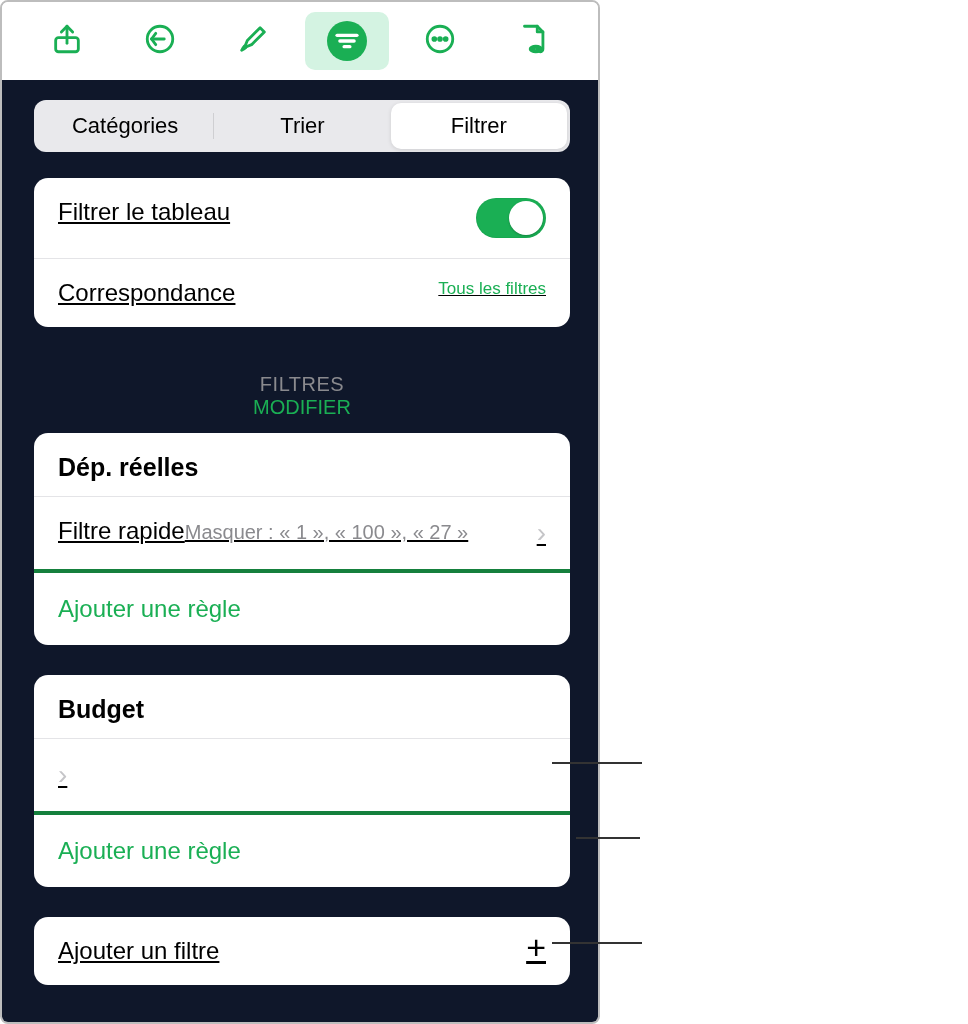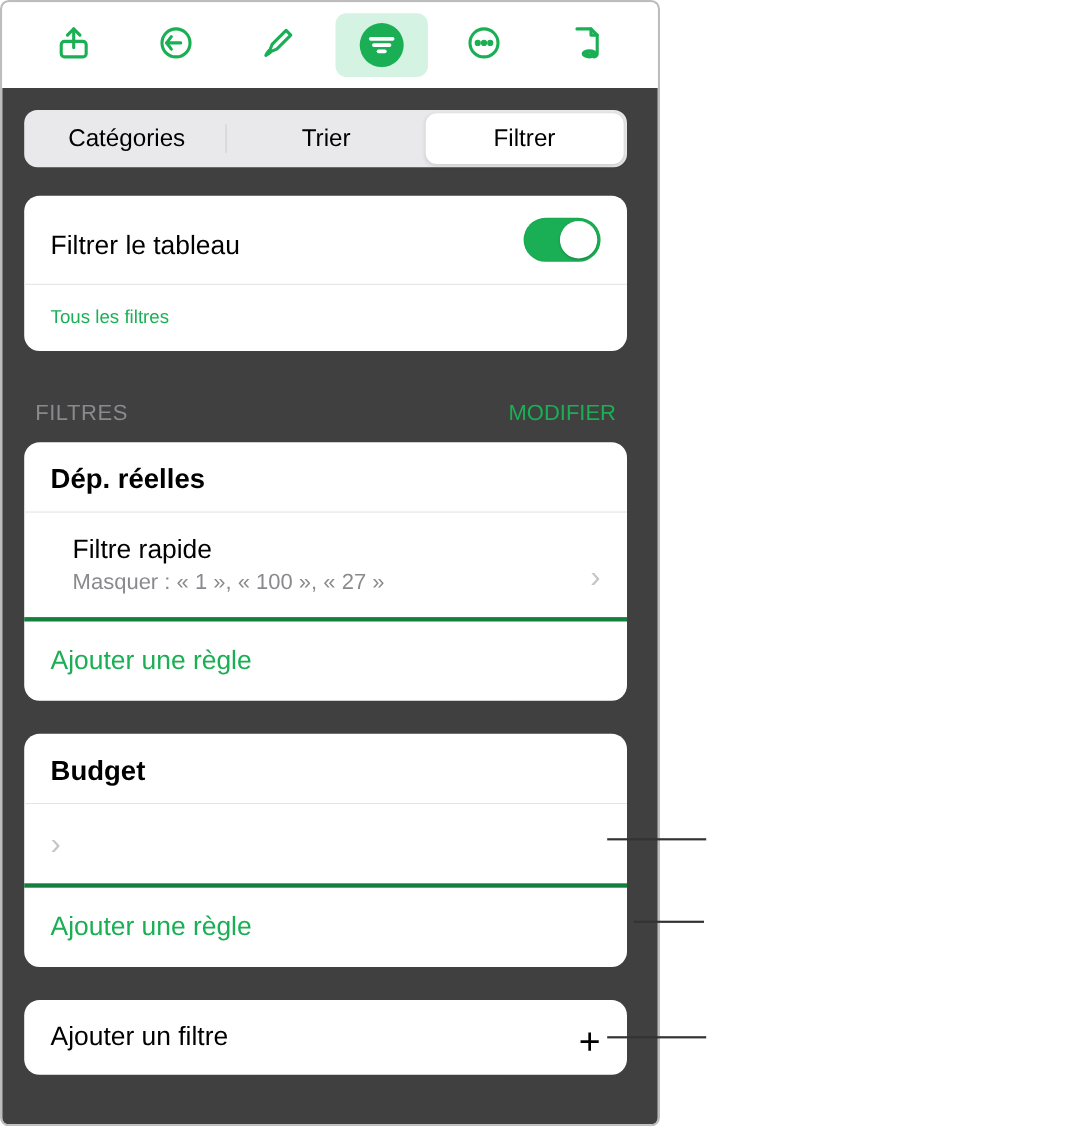--- a/index.html
+++ b/index.html
@@ -45,22 +45,22 @@
     background: #d4f3e2;
   }
   .toolbar-btn svg { width: 34px; height: 34px; }
   .filter-circle {
     width: 40px; height: 40px; border-radius: 50%;
     background: #1aaf54;
     display: flex; align-items: center; justify-content: center;
   }
   .body {
     flex: 1;
-    background: #404040;
-    padding: 20px 28px 0 20px;
+    background: #0f172a;
+    padding: 20px 28px 0 32px;
     overflow-y: auto;
   }
   .seg {
     display: flex;
     background: #e9e9ec;
     border-radius: 12px;
     padding: 3px;
     height: 52px;
   }
   .seg-item {
@@ -83,53 +83,55 @@
     background: #cfcfd2;
     margin: 10px 0;
   }
   .card {
     background: #fff;
     border-radius: 14px;
     margin-top: 26px;
   }
   .row {
     display: flex;
-    align-items: flex-end;
+    align-items: flex-start;
     justify-content: space-between;
     padding: 20px 24px;
     font-size: 24px;
     color: #000;
     position: relative;
+    text-decoration: underline;
   }
   .row + .row { border-top: 1px solid #e4e4e7; }
   .row .sub {
     font-size: 20px;
     color: #8a8a8e;
     margin-top: 4px;
   }
-  .row .left { display: flex; flex-direction: column; margin-left: 20px; }
+  .row .left { display: flex; flex-direction: row; }
   .green-link { color: #1aaf54; font-size: 17px; }
   .switch {
     width: 70px; height: 40px; border-radius: 20px;
     background: #1aaf54; position: relative;
     box-shadow: inset 0 0 0 1px rgba(0,0,0,0.04);
   }
   .switch .knob {
     position: absolute; top: 3px; right: 3px;
     width: 34px; height: 34px; border-radius: 50%;
     background: #fff;
     box-shadow: 0 1px 2px rgba(0,0,0,0.25);
   }
   .section-hdr {
     display: flex;
     justify-content: space-between;
-    align-items: flex-end;
+    align-items: center;
     padding: 0 10px;
     margin-top: 46px;
     font-size: 20px;
+    flex-direction: column;
   }
   .section-hdr .lbl { color: #8a8a8e; letter-spacing: 0.5px; }
   .section-hdr .act { color: #1aaf54; font-weight: 400; }
   .card.mt-small { margin-top: 14px; }
   .grp-title {
     font-size: 25px;
     font-weight: 700;
     padding: 20px 24px 14px 24px;
     border-bottom: 1px solid #e4e4e7;
   }
@@ -243,20 +245,21 @@
       </div>
 
       <div class="card">
         <div class="row">
           <span>Filtrer le tableau</span>
           <div class="switch">
             <div class="knob"></div>
           </div>
         </div>
         <div class="row">
+          <span>Correspondance</span>
           <span class="green-link">Tous les filtres</span>
         </div>
       </div>
 
       <div class="section-hdr">
         <span class="lbl">FILTRES</span>
         <span class="act">MODIFIER</span>
       </div>
 
       <div class="card mt-small">

